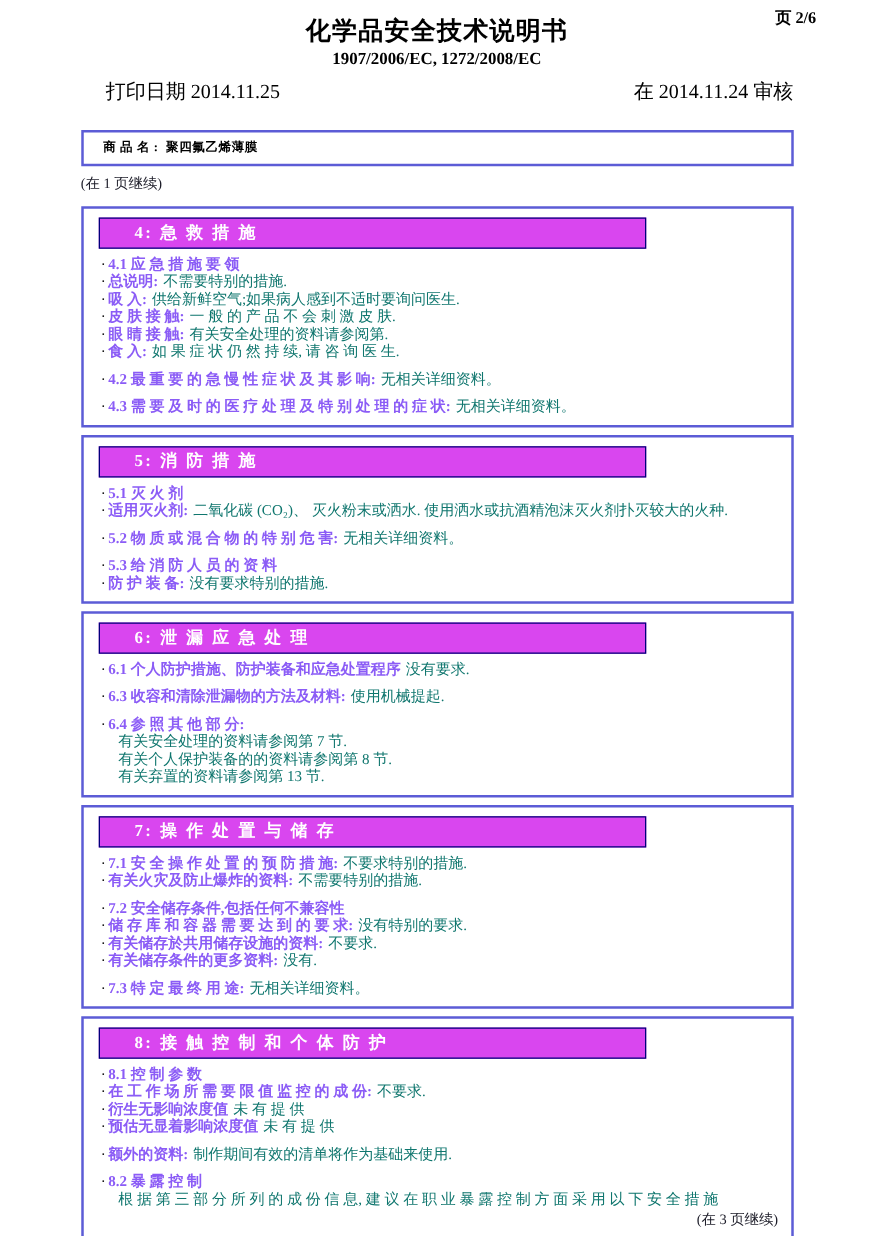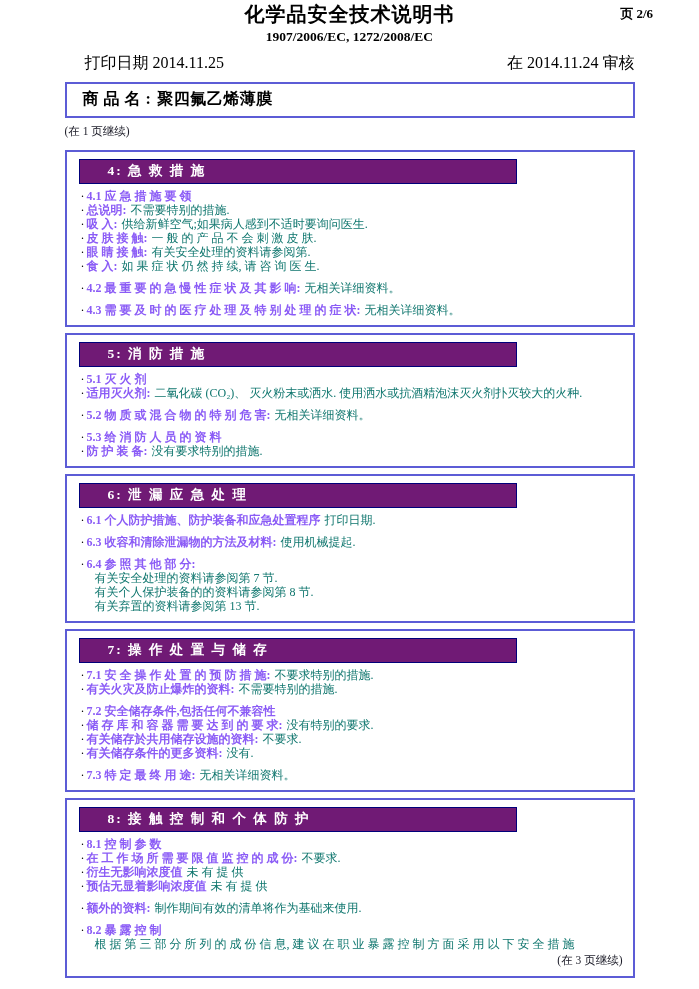--- a/index.html
+++ b/index.html
@@ -9,50 +9,50 @@
     font-family:"Liberation Serif","DejaVu Serif",serif;
     color:#000;
   }
   .page-num {
     position:absolute; top:5px; right:46px;
     font-size:13px; font-weight:bold;
   }
   .content { width:570px; margin:0 auto; }
   .doc-title {
     text-align:center; font-size:20px; font-weight:bold;
-    margin-top:1px; letter-spacing:1px;
+    margin-top:11px; letter-spacing:1px;
   }
   .doc-subtitle {
     text-align:center; font-size:13.5px; font-weight:bold;
     margin-top:1px;
   }
   .meta-row {
     display:flex; justify-content:space-between;
     font-size:16px; margin-top:8px;align-items:center;
   }
   .meta-row .left { padding-left:20px; }
   .product-box {
     border:2px solid #5c5cd6;
-    margin-top:8px;
+    margin-top:20px;
     padding:5px 10px 6px 16px;
-    font-size:16px; font-weight:bold;
+    font-size:10px; font-weight:bold;
     letter-spacing:0.5px;
   }
   .product-box .product-value { margin-left:6px; }
   .continued-top {
     font-size:11.5px;
     margin:6px 0 11px 0; color:#1c1c28;
   }
   .section-box {
     border:2px solid #5c5cd6;
     margin-bottom:6px;
     padding:7px 10px 8px 12px;
   }
   .section-bar {
-    background:#701a75; color:#ffffff;
+    background:#d946ef; color:#ffffff;
     font-weight:bold; font-size:13.5px;
     width:438px; max-width:100%;
     padding:2px 0 3px 28px;
     letter-spacing:2px;
     margin-bottom:5px;
     border:1px solid #00007a;
   }
   .line {
     font-size:12px; line-height:14px;
     padding-left:2px;
@@ -102,21 +102,21 @@
       <div class="section-box">
         <div class="section-bar">5: 消 防 措 施</div>
         <div class="line"><span class="bullet">·</span><span class="label">5.1 灭 火 剂</span></div>
         <div class="line"><span class="bullet">·</span><span class="label">适用灭火剂:</span><span class="value">二氧化碳 (CO₂)、 灭火粉末或洒水. 使用洒水或抗酒精泡沫灭火剂扑灭较大的火种.</span></div>
         <div class="line gap"><span class="bullet">·</span><span class="label">5.2 物 质 或 混 合 物 的 特 别 危 害:</span><span class="value">无相关详细资料。</span></div>
         <div class="line gap"><span class="bullet">·</span><span class="label">5.3 给 消 防 人 员 的 资 料</span></div>
         <div class="line"><span class="bullet">·</span><span class="label">防 护 装 备:</span><span class="value">没有要求特别的措施.</span></div>
       </div>
       <div class="section-box">
         <div class="section-bar">6: 泄 漏 应 急 处 理</div>
-        <div class="line"><span class="bullet">·</span><span class="label">6.1 个人防护措施、防护装备和应急处置程序</span><span class="value">打印日期.</span></div>
+        <div class="line"><span class="bullet">·</span><span class="label">6.1 个人防护措施、防护装备和应急处置程序</span><span class="value">没有要求.</span></div>
         <div class="line gap"><span class="bullet">·</span><span class="label">6.3 收容和清除泄漏物的方法及材料:</span><span class="value">使用机械提起.</span></div>
         <div class="line gap"><span class="bullet">·</span><span class="label">6.4 参 照 其 他 部 分:</span></div>
         <div class="line indent"><span class="value">有关安全处理的资料请参阅第 7 节.</span></div>
         <div class="line indent"><span class="value">有关个人保护装备的的资料请参阅第 8 节.</span></div>
         <div class="line indent"><span class="value">有关弃置的资料请参阅第 13 节.</span></div>
       </div>
       <div class="section-box">
         <div class="section-bar">7: 操 作 处 置 与 储 存</div>
         <div class="line"><span class="bullet">·</span><span class="label">7.1 安 全 操 作 处 置 的 预 防 措 施:</span><span class="value">不要求特别的措施.</span></div>
         <div class="line"><span class="bullet">·</span><span class="label">有关火灾及防止爆炸的资料:</span><span class="value">不需要特别的措施.</span></div>

